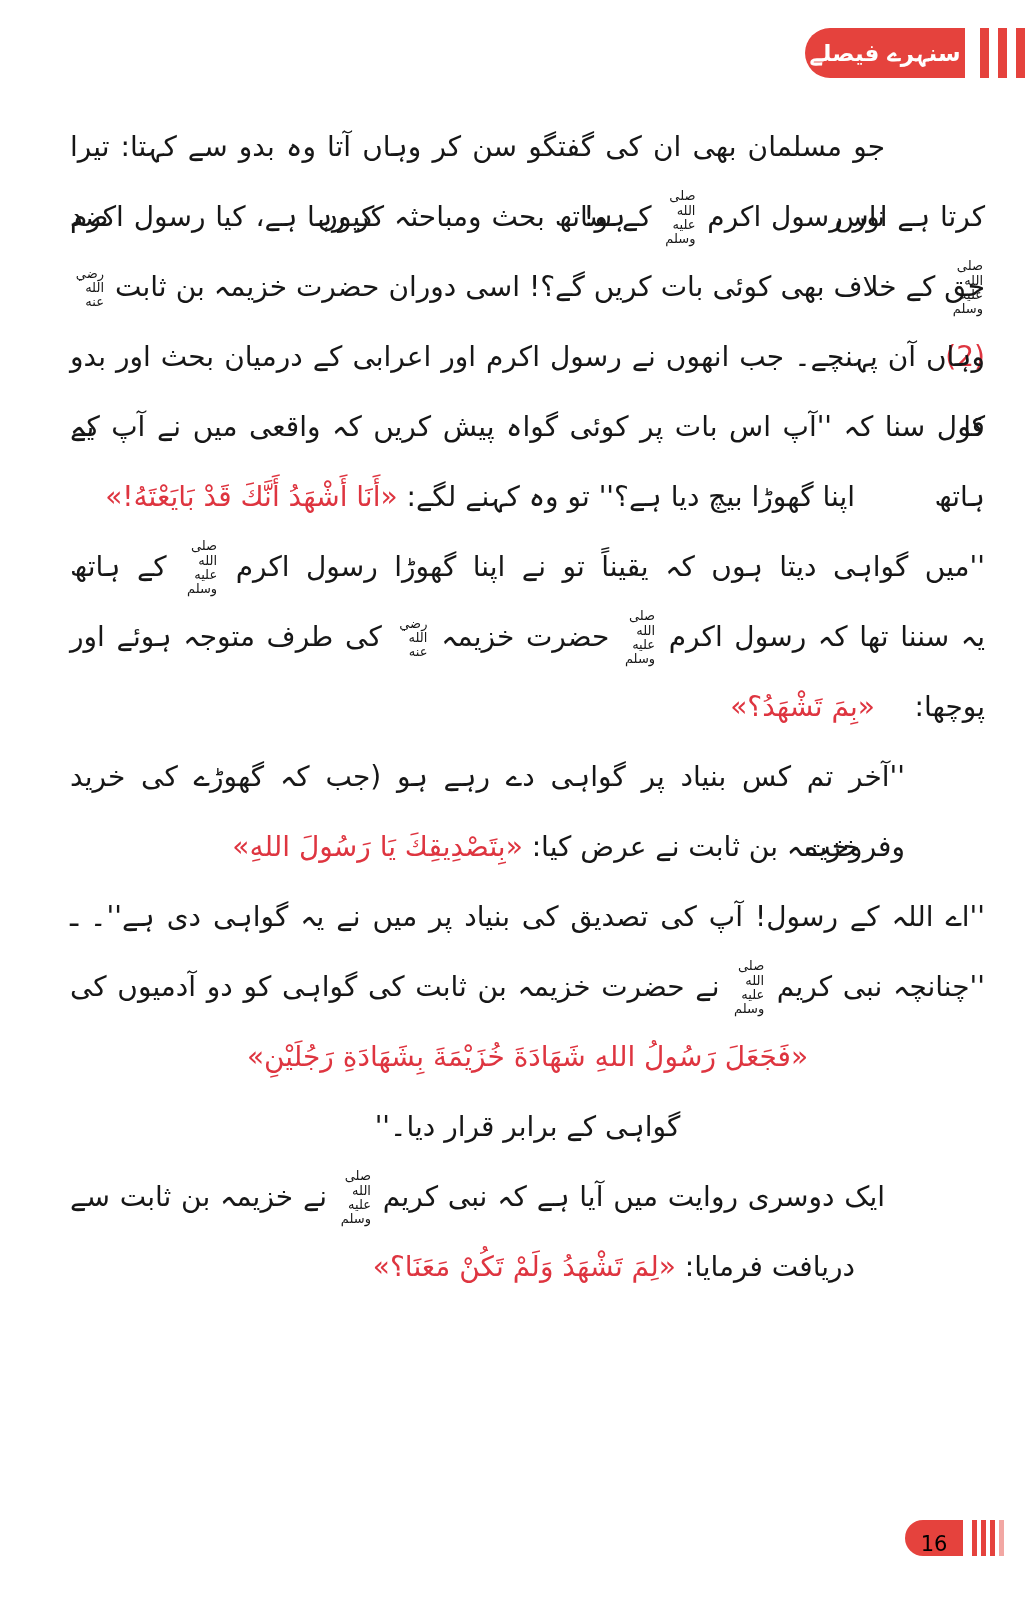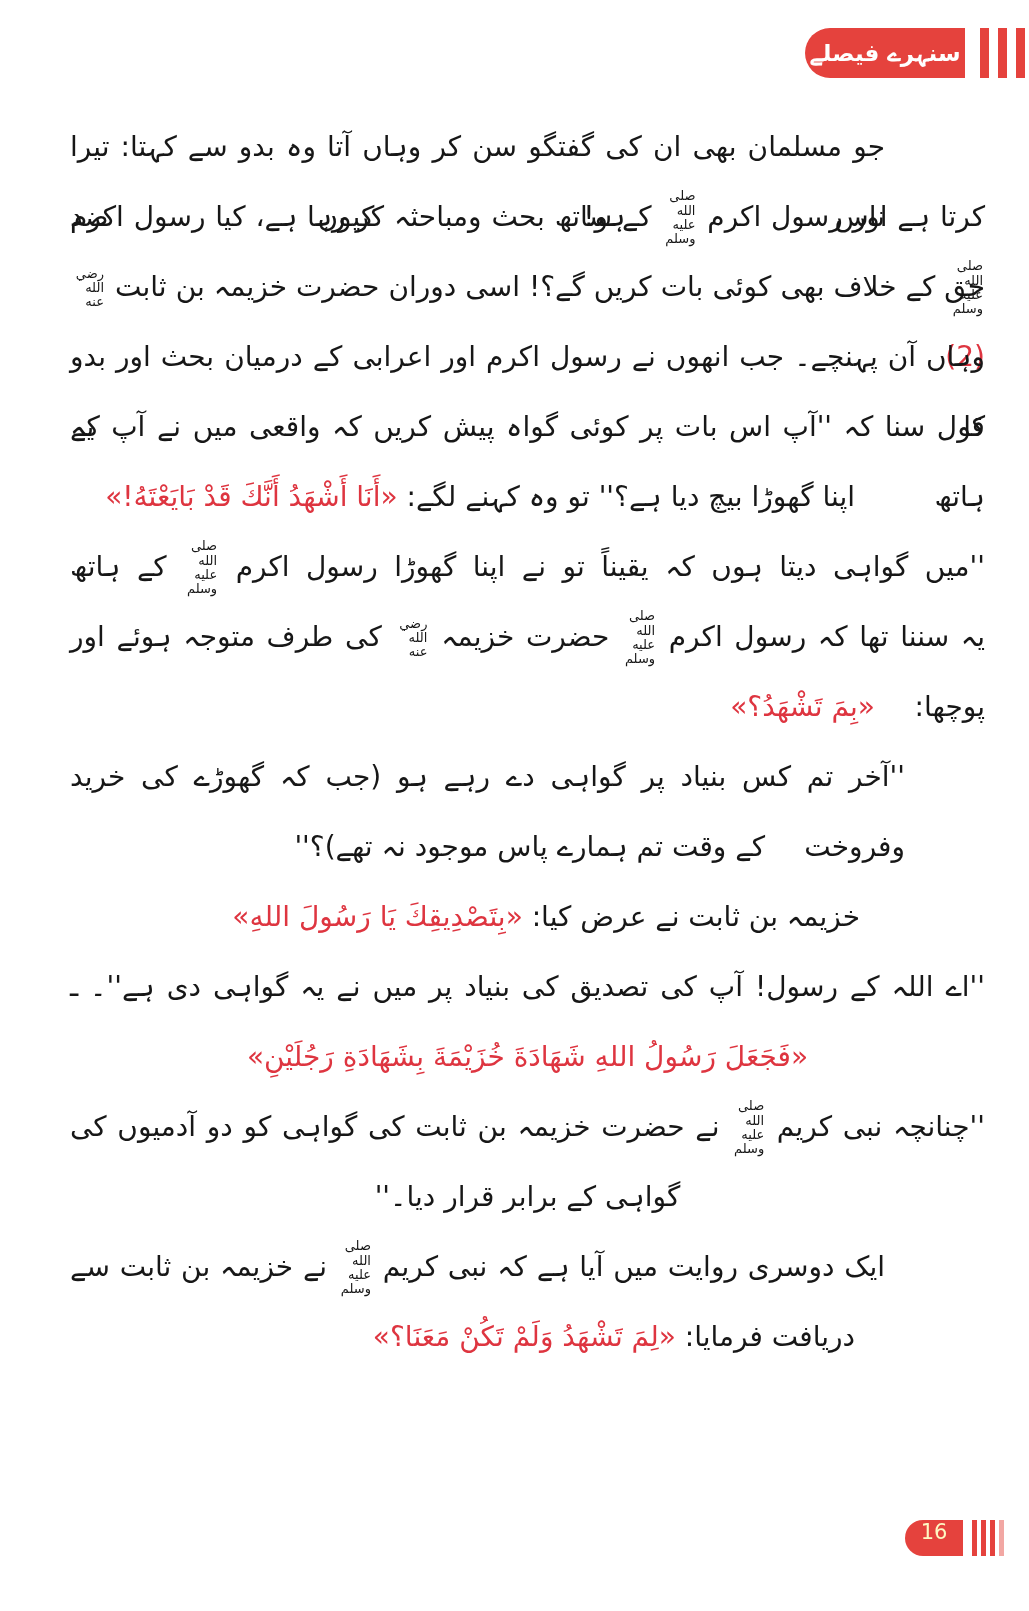--- a/index.html
+++ b/index.html
@@ -26,22 +26,22 @@
     direction:rtl;
   }
   .bars{display:flex;direction:ltr;margin-left:6px;}
   .bars .bar{width:9px;height:50px;background:#e5423d;margin-left:9px;}
   .bars .bar.light{background:#f2a7a3;}
   .footer-band{top:1520px;left:905px;height:36px;}
   .page-badge{
     width:58px;height:36px;
     background:#e5423d;
     border-radius:18px 0 0 18px;
-    color:#fef9c3;
-    display:flex;align-items:flex-start;justify-content:center;
+    color:#000000;
+    display:flex;align-items:flex-end;justify-content:center;
     font-size:21px;
   }
   .footer-band .bars{margin-left:5px;}
   .footer-band .bars .bar{width:5px;height:36px;margin-left:4px;}
   
   .text-body{
     position:absolute;
     top:112px;left:70px;right:44px;
     direction:rtl;
   }
@@ -91,25 +91,24 @@
       <div class="line justify" style="padding-right: 100px;"><span>جو مسلمان بھی ان کی گفتگو سن کر وہاں آتا وہ بدو سے کہتا: تیرا ناس ہو! کیوں ضد</span></div>
       <div class="line justify"><span>کرتا ہے اور رسول اکرم </span><span class="honorific">صلى الله عليه وسلم</span><span> کے ساتھ بحث ومباحثہ کر رہا ہے، کیا رسول اکرم </span><span class="honorific">صلى الله عليه وسلم</span></div>
       <div class="line justify"><span>حق کے خلاف بھی کوئی بات کریں گے؟! اسی دوران حضرت خزیمہ بن ثابت </span><span class="honorific">رضي الله عنه</span><span class="red">(2)</span></div>
       <div class="line justify"><span>وہاں آن پہنچے۔ جب انھوں نے رسول اکرم اور اعرابی کے درمیان بحث اور بدو کا یہ</span></div>
       <div class="line justify"><span>قول سنا کہ ''آپ اس بات پر کوئی گواہ پیش کریں کہ واقعی میں نے آپ کے ہاتھ</span></div>
       <div class="line right" style="padding-right: 130px;"><span>اپنا گھوڑا بیچ دیا ہے؟'' تو وہ کہنے لگے: </span><span class="red">«أَنَا أَشْهَدُ أَنَّكَ قَدْ بَايَعْتَهُ!»</span></div>
       <div class="line justify"><span>''میں گواہی دیتا ہوں کہ یقیناً تو نے اپنا گھوڑا رسول اکرم </span><span class="honorific">صلى الله عليه وسلم</span><span> کے ہاتھ</span></div>
       <div class="line justify"><span>یہ سننا تھا کہ رسول اکرم </span><span class="honorific">صلى الله عليه وسلم</span><span> حضرت خزیمہ </span><span class="honorific">رضي الله عنه</span><span> کی طرف متوجہ ہوئے اور پوچھا:</span></div>
       <div class="line right" style="padding-right: 110px;"><span class="red">«بِمَ تَشْهَدُ؟»</span></div>
       <div class="line justify" style="padding-right: 80px;"><span>''آخر تم کس بنیاد پر گواہی دے رہے ہو (جب کہ گھوڑے کی خرید وفروخت</span></div>
-      <div class="line right" style="padding-right: 220px;"><span>کے وقت تم ہمارے پاس موجود نہ تھے)؟''</span></div>
       <div class="line right" style="padding-right: 125px;"><span>خزیمہ بن ثابت نے عرض کیا: </span><span class="red">«بِتَصْدِيقِكَ يَا رَسُولَ اللهِ»</span></div>
       <div class="line justify"><span>''اے اللہ کے رسول! آپ کی تصدیق کی بنیاد پر میں نے یہ گواہی دی ہے''۔ ـ</span></div>
+      <div class="line justify"><span>''چنانچہ نبی کریم </span><span class="honorific">صلى الله عليه وسلم</span><span> نے حضرت خزیمہ بن ثابت کی گواہی کو دو آدمیوں کی</span></div>
       <div class="line center"><span class="red">«فَجَعَلَ رَسُولُ اللهِ شَهَادَةَ خُزَيْمَةَ بِشَهَادَةِ رَجُلَيْنِ»</span></div>
-      <div class="line justify"><span>''چنانچہ نبی کریم </span><span class="honorific">صلى الله عليه وسلم</span><span> نے حضرت خزیمہ بن ثابت کی گواہی کو دو آدمیوں کی</span></div>
       <div class="line center"><span>گواہی کے برابر قرار دیا۔''</span></div>
       <div class="line justify" style="padding-right: 100px;"><span>ایک دوسری روایت میں آیا ہے کہ نبی کریم </span><span class="honorific">صلى الله عليه وسلم</span><span> نے خزیمہ بن ثابت سے</span></div>
       <div class="line right" style="padding-right: 130px;"><span>دریافت فرمایا: </span><span class="red">«لِمَ تَشْهَدُ وَلَمْ تَكُنْ مَعَنَا؟»</span></div>
     </div>
 
   <div class="band footer-band">
     <div class="page-badge">
       <span>16</span>
     </div>
     <div class="bars">

